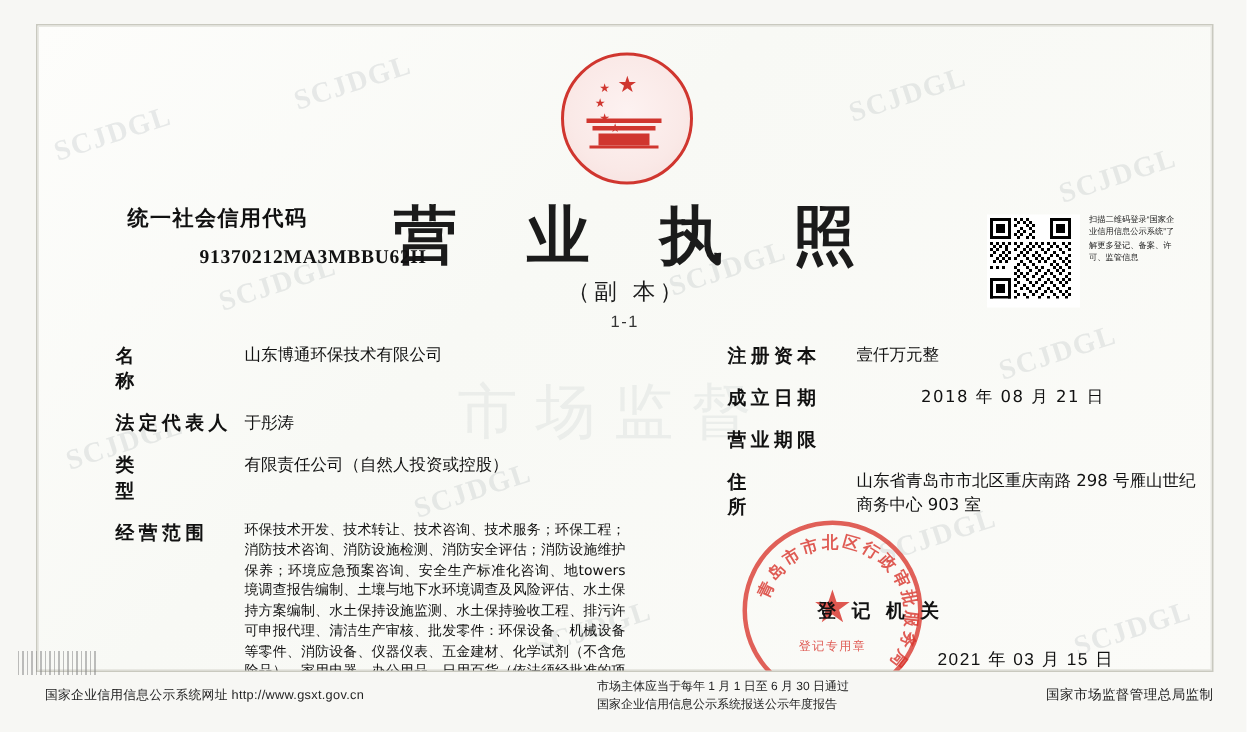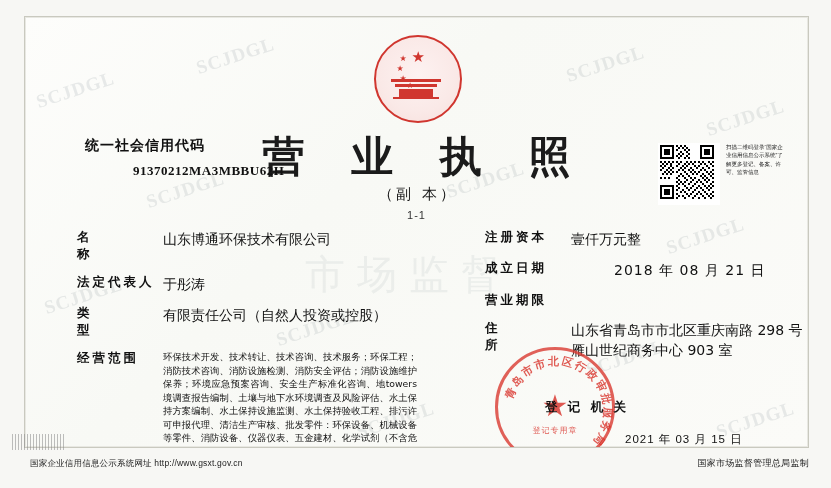--- a/index.html
+++ b/index.html
@@ -196,21 +196,21 @@
     flex: 0 0 86px;
     font-size: 12.5px;
     font-weight: bold;
     color: #111;
     letter-spacing: 3px;
     font-family: "DejaVu Sans", sans-serif;
   }
   .lbl.sp2 { letter-spacing: 10px; }
   .val {
     flex: 1;
-    font-size: 14px;
+    font-size: 11px;
     color: #111;
     line-height: 1.45;
     font-family: "DejaVu Sans", sans-serif;
   }
   .val.small {
     font-size: 9.3px;
     line-height: 1.45;
     text-align: justify;
   }
   .val.date { letter-spacing: 1px; margin-left: 43px; }
@@ -626,14 +626,18 @@
       </div>
       <div class="seal-sub">登记专用章</div>
     </div>
 
     <div class="reg-auth">登 记 机 关</div>
     <div class="issue-date">2021 年 03 月 15 日</div>
   </div>
 
   <div class="strip"></div>
   <div class="footer-left">国家企业信用信息公示系统网址 http://www.gsxt.gov.cn</div>
+  <div class="footer-center">
+    <div>市场主体应当于每年 1 月 1 日至 6 月 30 日通过</div>
+    <div>国家企业信用信息公示系统报送公示年度报告</div>
+  </div>
   <div class="footer-right">国家市场监督管理总局监制</div>
 </div>
 
 </body></html>

